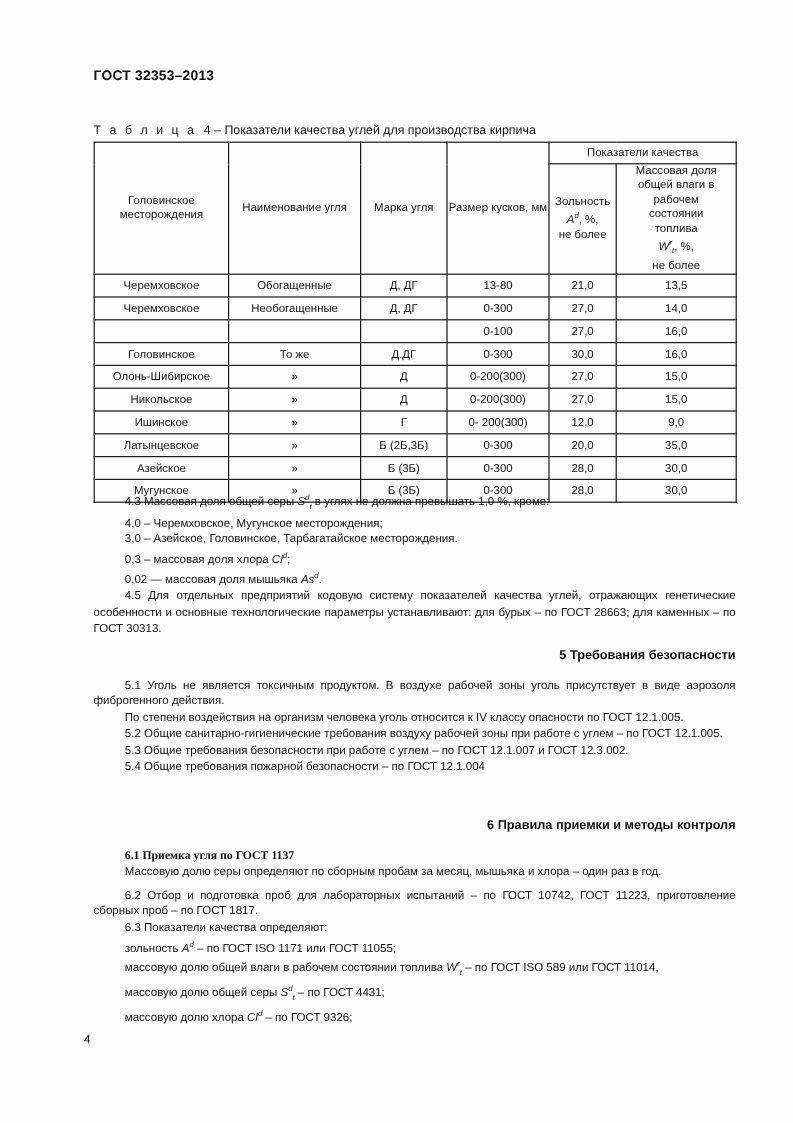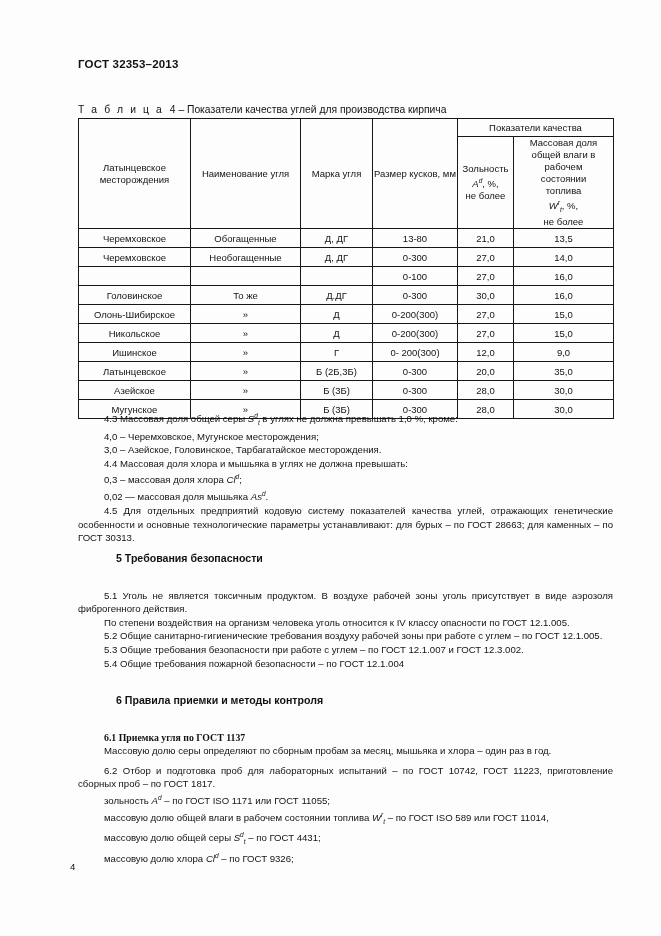--- a/index.html
+++ b/index.html
@@ -95,24 +95,25 @@
     width: 535px;
     font-size: 9.6px;
     line-height: 13.6px;
   }
   p.para {
     margin: 0;
     text-align: justify;
   }
   p.ind { text-indent: 26px; }
   h2.sec {
-    margin: 12px;
+    margin: 0;
     font-size: 10.6px;
     font-weight: bold;
     text-indent: 26px;
+    text-align: right;
   }
   h3.subsec {
     margin: 0;
     font-size: 9.8px;
     font-weight: bold;
     text-indent: 26px;
     font-family: Liberation Serif, serif;
   }
   .gap-s { height: 6px; }
   .gap-m { height: 11px; }
@@ -142,21 +143,21 @@
       <colgroup>
         <col style="width:112px">
         <col style="width:110px">
         <col style="width:72px">
         <col style="width:85px">
         <col style="width:56px">
         <col style="width:100px">
       </colgroup>
       <thead>
         <tr>
-          <td class="hdr-cell hdr-tall" rowspan="2">Латынцевское месторождения</td>
+          <td class="hdr-cell hdr-tall" rowspan="2">Головинское месторождения</td>
           <td class="hdr-cell hdr-tall" rowspan="2">Наименование угля</td>
           <td class="hdr-cell hdr-tall" rowspan="2">Марка угля</td>
           <td class="hdr-cell hdr-tall" rowspan="2">Размер кусков, мм</td>
           <td class="hdr-cell hdr-group" colspan="2">Показатели качества</td>
         </tr>
         <tr>
           <td class="hdr-cell hdr-sub">
             <span>Зольность</span><br>
             <i class="var">A</i><sup class="sm">d</sup><span>, %,</span><br>
             <span>не более</span>
@@ -256,21 +257,20 @@
         </tbody>
     </table>
   </div>
 
   <div class="body-text" style="top:409px;">
     <p class="para ind">
       <span>4.3 Массовая доля общей серы </span><i class="var">S</i><sup class="sm">d</sup><sub class="sm">t</sub><span> в углях не должна превышать 1,0 %, кроме:</span>
     </p>
     <p class="para ind">4,0 – Черемховское, Мугунское месторождения;</p>
     <p class="para ind">3,0 – Азейское, Головинское, Тарбагатайское месторождения.</p>
-    <p class="para ind">4.4 Массовая доля хлора и мышьяка в углях не должна превышать:</p>
     <p class="para ind">
       <span>0,3 – массовая доля хлора </span><i class="var">Cl</i><sup class="sm">d</sup><span>;</span>
     </p>
     <p class="para ind">
       <span>0,02 — массовая доля мышьяка </span><i class="var">As</i><sup class="sm">d</sup><span>.</span>
     </p>
     <p class="para ind">4.5 Для отдельных предприятий кодовую систему показателей качества углей, отражающих генетические особенности и основные технологические параметры устанавливают: для бурых – по ГОСТ 28663; для каменных  – по ГОСТ 30313.</p>
   </div>
 
   <div class="body-text" style="top:540px;">
@@ -283,20 +283,21 @@
     <p class="para ind">5.4 Общие требования пожарной безопасности – по ГОСТ 12.1.004</p>
   </div>
 
   <div class="body-text" style="top:682px;">
     <h2 class="sec">6 Правила приемки и методы контроля</h2>
     <div class="gap-m"></div>
     <h3 class="subsec">6.1 Приемка угля по ГОСТ 1137</h3>
     <p class="para ind">Массовую долю серы определяют по сборным пробам за месяц, мышьяка и хлора – один раз в год.</p>
     <div class="gap-s"></div>
     <p class="para ind">6.2 Отбор и подготовка проб для лабораторных испытаний – по ГОСТ 10742, ГОСТ 11223, приготовление сборных проб – по ГОСТ 1817.</p>
+    <p class="para ind">6.3 Показатели качества определяют:</p>
     <p class="para ind">
       <span>зольность </span><i class="var">A</i><sup class="sm">d</sup><span> – по  ГОСТ ISO 1171 или ГОСТ 11055;</span>
     </p>
     <p class="para ind">
       <span>массовую долю общей влаги   в рабочем состоянии топлива </span><i class="var">W</i><sup class="sm">r</sup><sub class="sm">t</sub><span> – по ГОСТ ISO 589 или ГОСТ 11014,</span>
     </p>
     <p class="para ind">
       <span>массовую долю общей серы  </span><i class="var">S</i><sup class="sm">d</sup><sub class="sm">t</sub><span> – по ГОСТ 4431;</span>
     </p>
     <p class="para ind">

